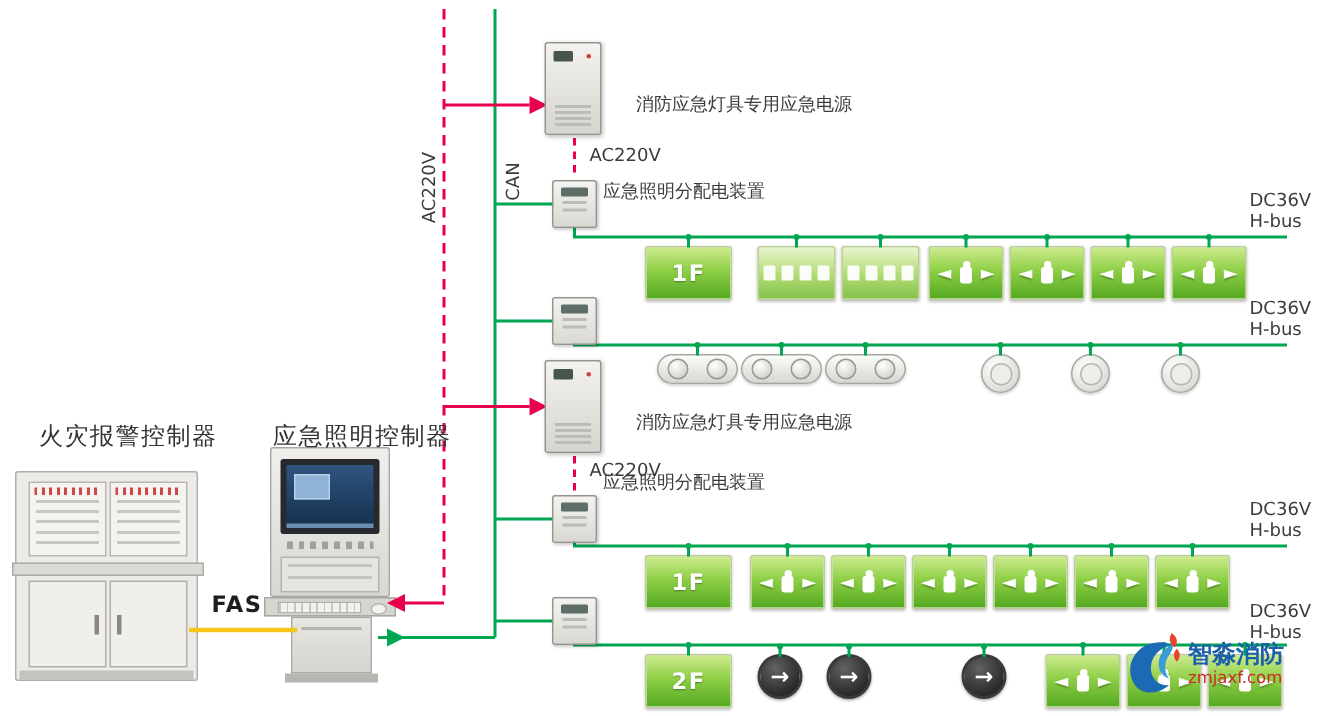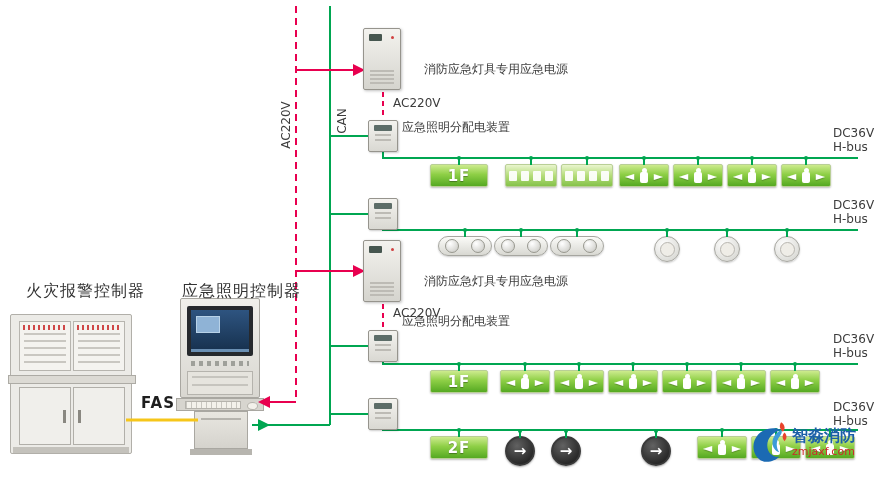--- a/index.html
+++ b/index.html
@@ -6,21 +6,21 @@
   body{font-family:"DejaVu Sans","Liberation Sans",sans-serif;}
   .stage{position:relative;width:880px;height:477px;background:#fff;overflow:hidden;}
   .wires{position:absolute;left:0;top:0;}
   .lbl{position:absolute;font-size:12px;color:#3c3c3c;white-space:nowrap;line-height:14px;}
   .lbl.v{display:flex;align-items:center;justify-content:center;transform:rotate(-90deg);}
   .fas{font-size:15px;font-weight:bold;color:#1e1e1e;letter-spacing:1px;}
   .cab-lbl{font-size:16px;color:#333;letter-spacing:1px;}
   .bus-lbl{position:absolute;font-size:12px;color:#3c3c3c;line-height:13px;}
 
   
-  .sign{position:absolute;height:23px;border:1px solid #b9cf96;border-radius:2px;
+  .sign{position:absolute;height:36px;border:1px solid #b9cf96;border-radius:2px;
         background:linear-gradient(180deg,#cdeb8e 0%,#8ecf46 45%,#55a922 100%);
         box-shadow:0 1px 2px rgba(0,0,0,.25);display:flex;align-items:center;justify-content:center;box-sizing:border-box;}
   .sign.lighter{background:linear-gradient(180deg,#e9f5ce 0%,#b5dd7a 50%,#85c24a 100%);}
   .fl{color:#fff;font-weight:bold;font-size:15px;text-shadow:0 1px 1px rgba(0,0,0,.35);letter-spacing:1px;}
   .sign.arrow{justify-content:space-between;padding:0 5px;}
   .ar{color:#fff;font-size:12px;line-height:1;text-shadow:0 1px 1px rgba(0,0,0,.25);}
   .man{position:relative;width:8px;height:11px;background:#fff;border-radius:2px;margin-top:3px;}
   .man::before{content:'';position:absolute;top:-4px;left:1.5px;width:5px;height:5px;border-radius:50%;background:#fff;}
   .sign.pat{gap:4px;}
   .sign.pat i{display:block;width:8px;height:10px;background:rgba(255,255,255,.93);border-radius:1px;}

